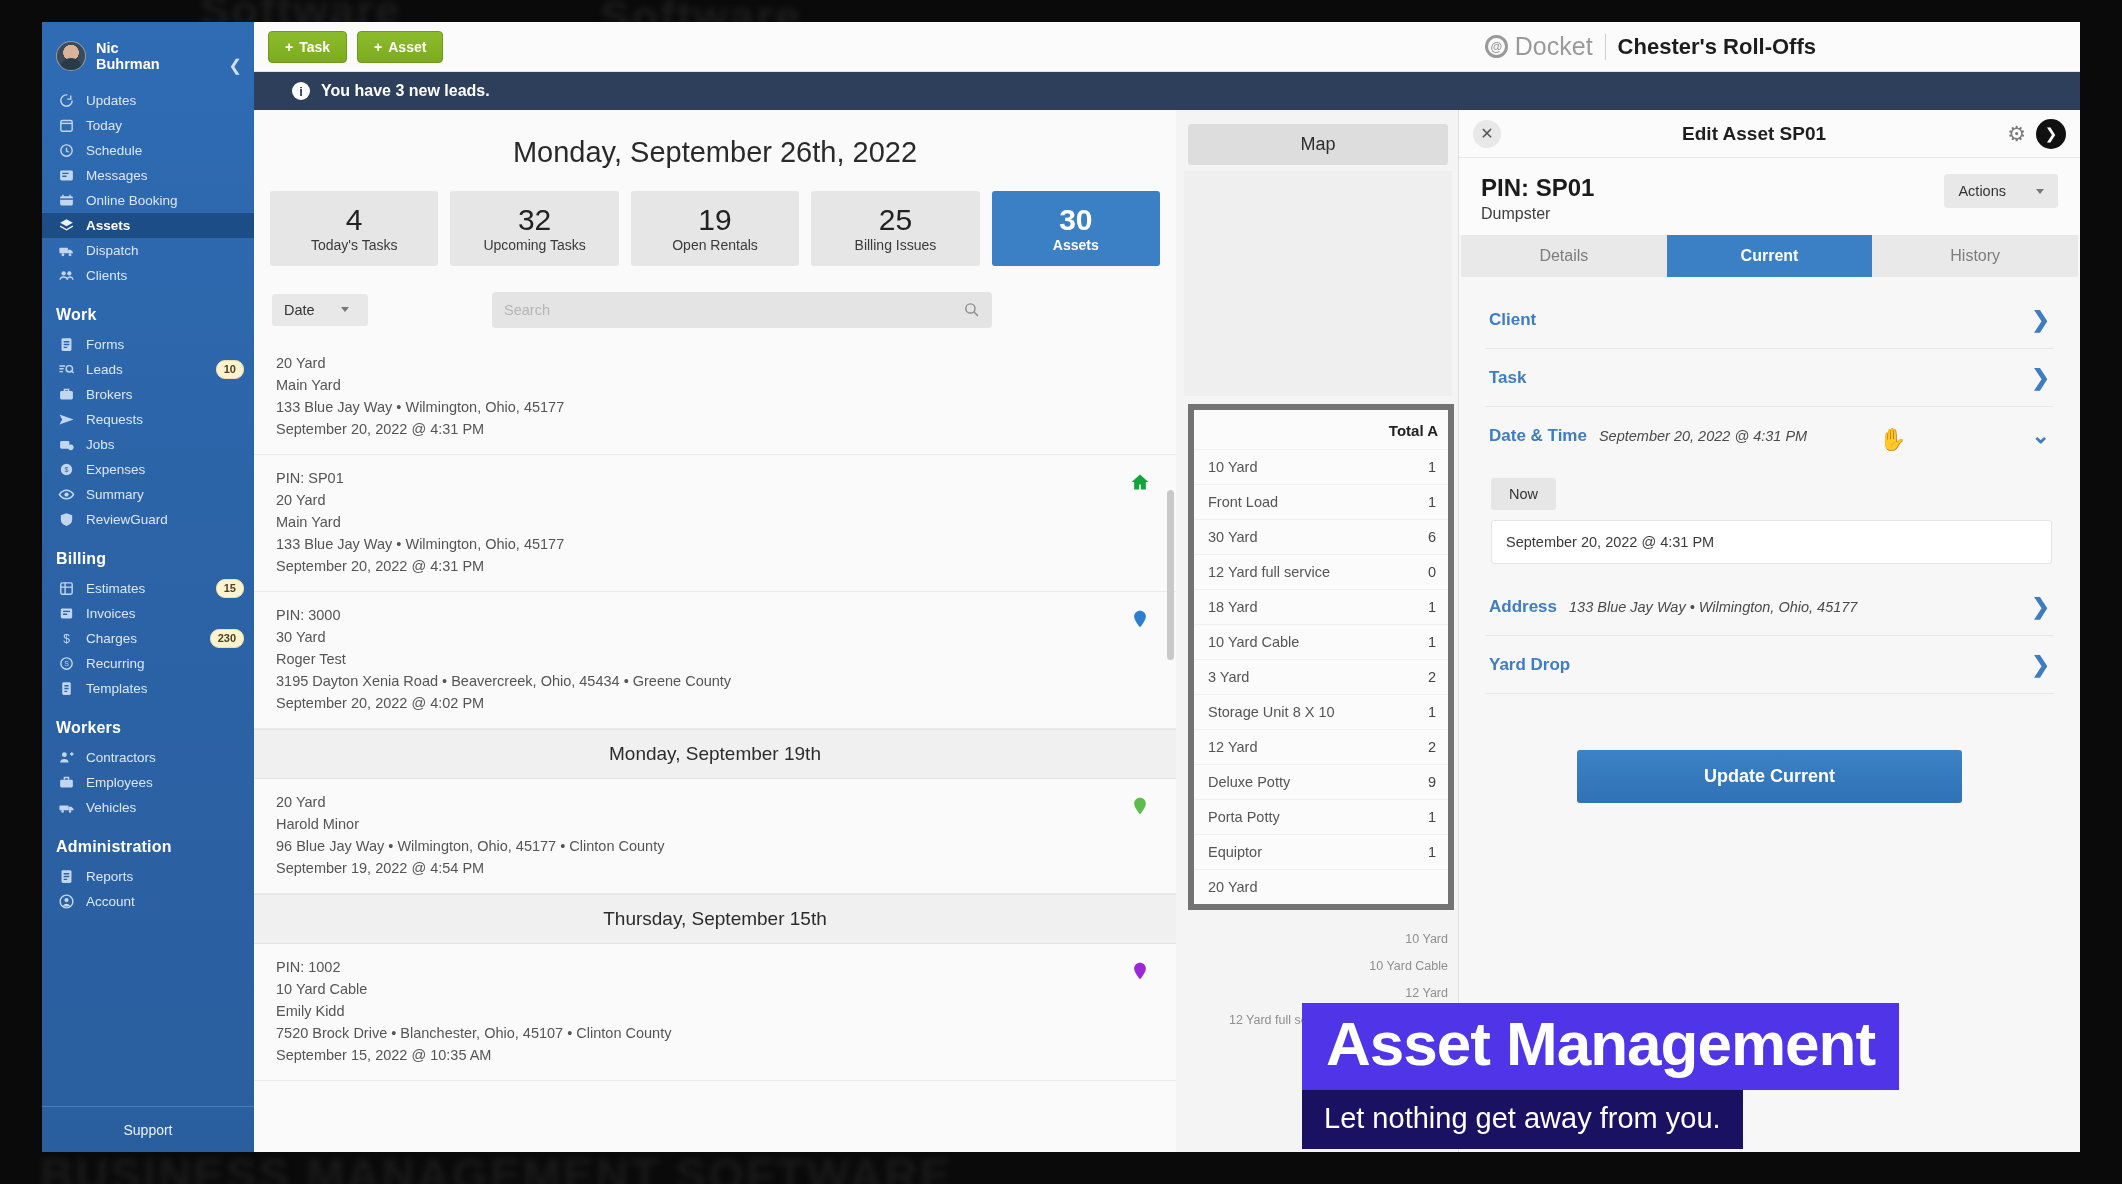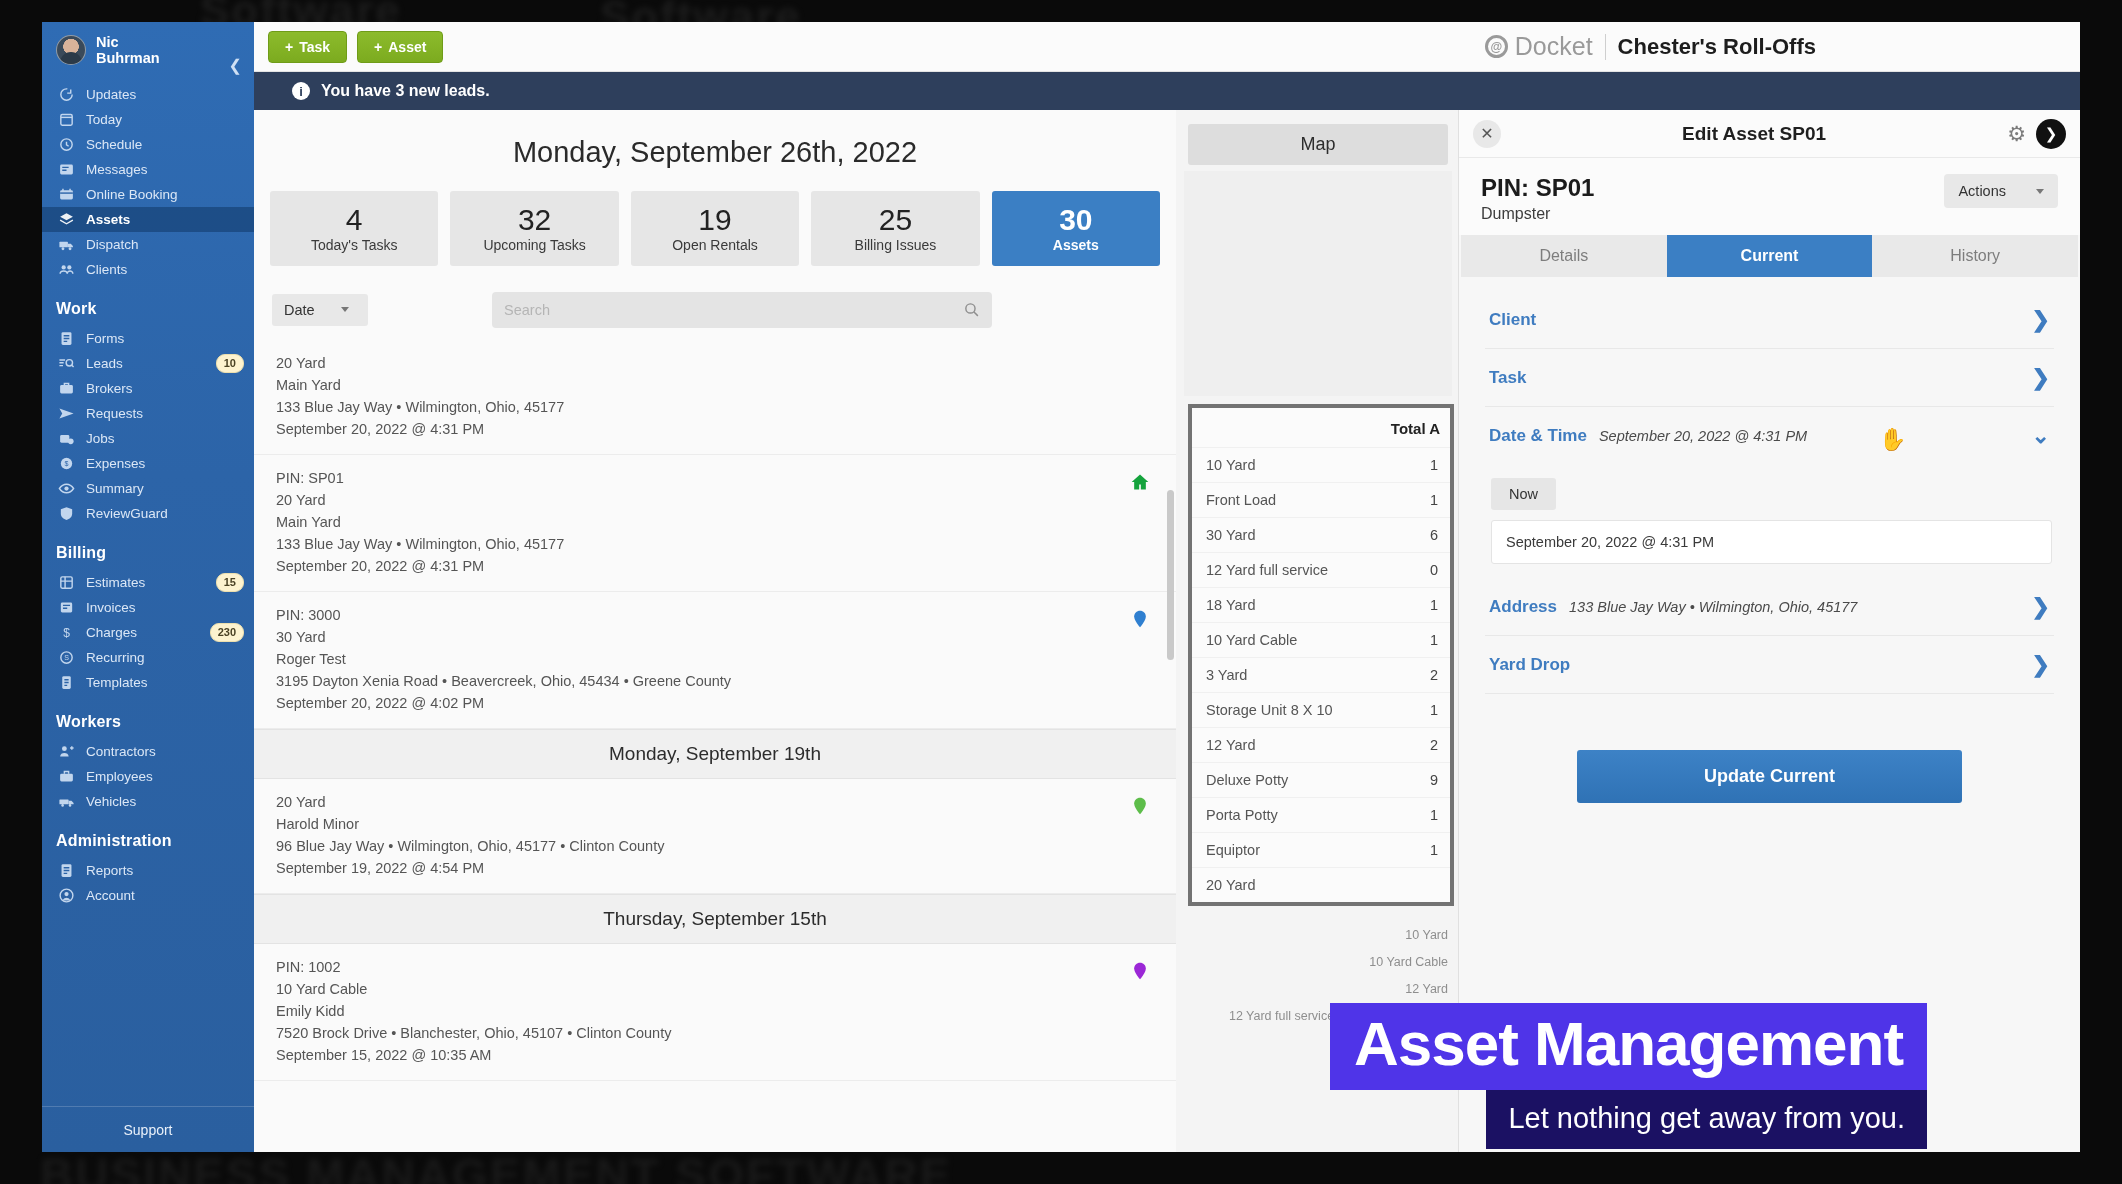--- a/index.html
+++ b/index.html
@@ -26,20 +26,21 @@
     width: 2038px; height: 1130px;
     background:#f4f5f6; overflow:hidden;
     display:flex;
   }
 
   
   #sidebar {
     width: 212px; flex: 0 0 212px; height:100%;
     background: linear-gradient(180deg,#2f6cb4 0%, #2c64a8 40%, #2a5f9f 100%);
     color:#e7eef8; position:relative;
+    padding-top: 6px;
   }
   .side-user { display:flex; align-items:center; padding: 12px 10px 16px 14px; gap:10px; }
   .avatar {
     width:30px; height:30px; border-radius:50%;
     background: radial-gradient(circle at 50% 38%, #d9b39a 0 34%, #3a4a5a 36% 100%);
     border:1px solid rgba(255,255,255,.45); flex:0 0 30px;
     position:relative; overflow:hidden;
   }
   .avatar::after{
     content:""; position:absolute; left:50%; top:58%; width:22px; height:16px;
@@ -149,21 +150,21 @@
     background:#c9c9c9; border-radius:4px;
   }
 
   
   #midcol { width: 282px; flex:0 0 282px; background:#f4f4f4; position:relative; }
   .maptab {
     margin: 14px 10px 0 12px; background:#dddddd; border-radius:3px;
     text-align:center; font-size:18px; color:#2d2d2d; padding:10px 0; cursor:pointer;
   }
   .mapbody { height:225px; background:#efefef; margin: 6px 6px 0 8px; }
-  .totalbox { background:#fbfbfb; border:4px solid #737373; margin: 8px 4px 0 12px; }
+  .totalbox { background:#fbfbfb; border:6px solid #737373; margin: 8px 4px 0 12px; }
   .total-h { text-align:right; font-size:15px; font-weight:700; color:#222; padding: 12px 10px 10px 0; }
   .trow {
     display:flex; justify-content:space-between; align-items:center;
     padding: 9px 12px 9px 14px; font-size:14.5px; color:#555;
     border-top:1px solid #f0f0f0;
   }
   .trow .tv { color:#444; }
   .chartstub { padding: 16px 10px 0 0; text-align:right; font-size:12.5px; color:#8e8e8e; line-height:2.15; }
 
   
@@ -216,21 +217,21 @@
     padding: 13px 14px; font-size:14.5px; color:#3a3a3a; margin: 0 2px 14px 6px;
   }
   .updatebtn {
     margin: 56px auto 0; width: 385px; background: linear-gradient(180deg,#3d82c6,#2f72b5);
     color:#fff; font-size:18px; font-weight:700; text-align:center;
     padding: 16px 0; border-radius:3px; cursor:pointer;
   }
   .cursor-hand { position:absolute; left:1625px; top:405px; font-size:22px; color:#3a3a3a; }
 
   
-  #lower3 { position:absolute; left:1330px; bottom:35px; z-index:50;text-align:right; }
+  #lower3 { position:absolute; left:1302px; bottom:35px; z-index:50; }
   #l3-title {
     background:#4f34e8; color:#fff; font-size:62px; font-weight:800;
     padding: 8px 24px 14px; letter-spacing:-1px; line-height:1.05; white-space:nowrap;
   }
   #l3-sub {
     background:#1b1163; color:#fff; font-size:29px; font-weight:400;
     padding: 12px 22px 14px; display:inline-block; white-space:nowrap;
   }
 </style>
 </head>

